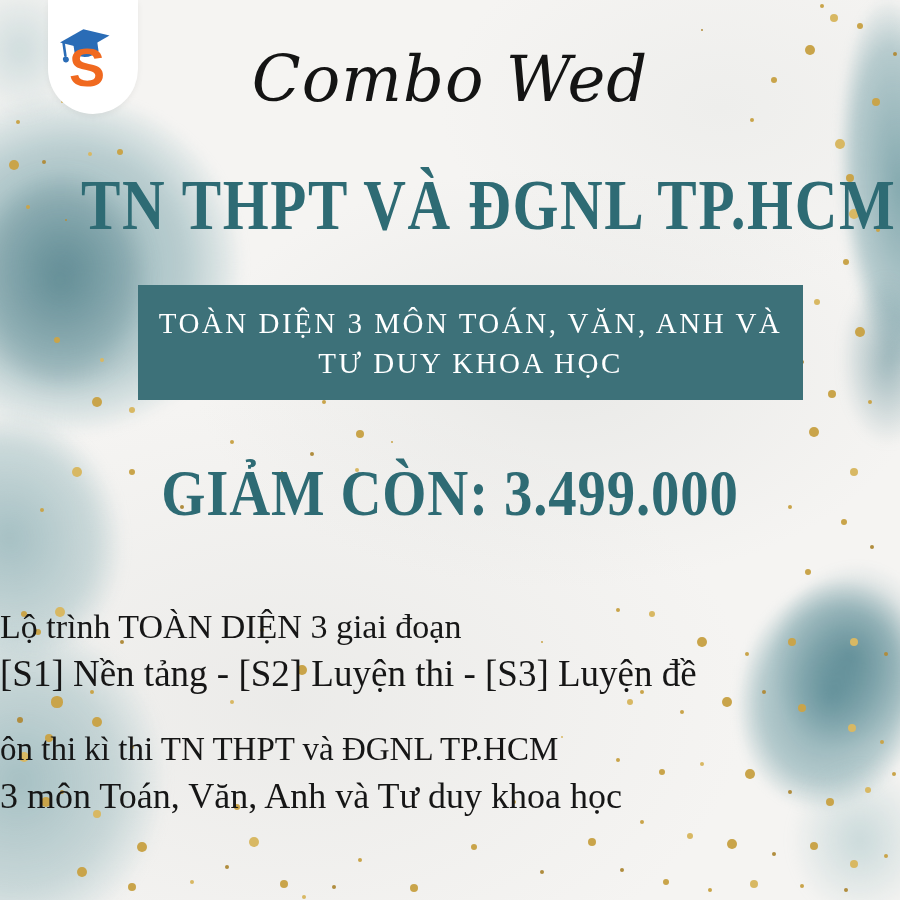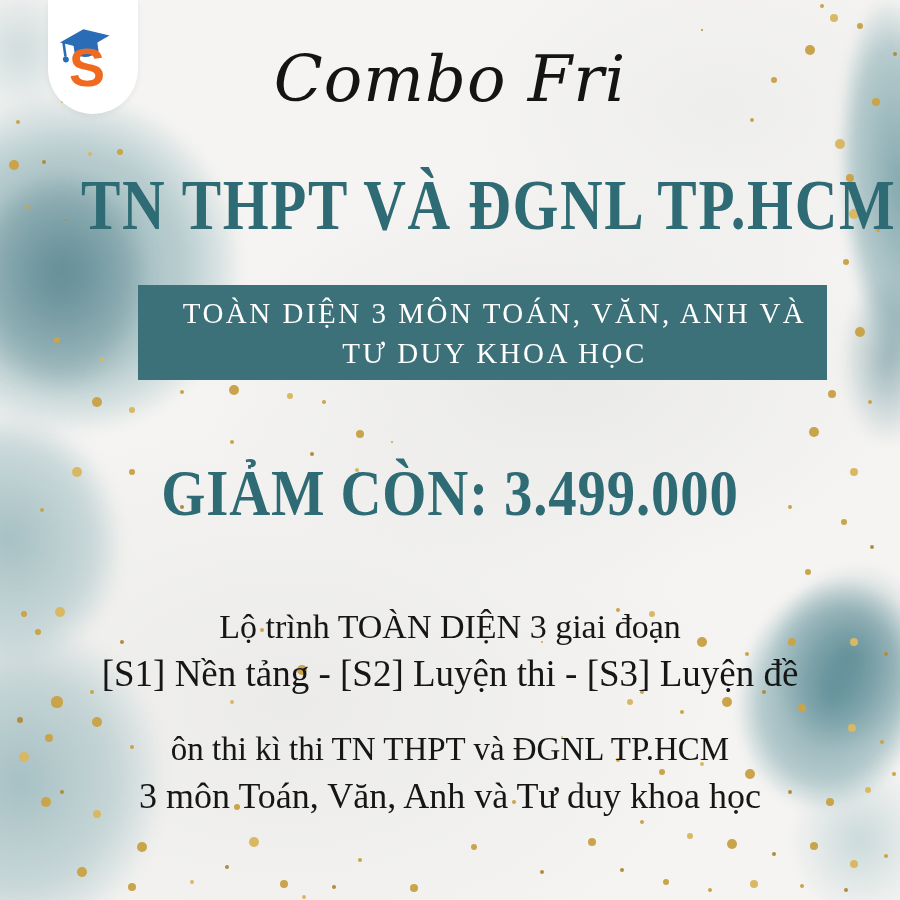--- a/index.html
+++ b/index.html
@@ -80,27 +80,27 @@
     border-radius:0 0 45px 45px; box-shadow:0 2px 6px rgba(0,0,0,.06); z-index:6;}
   .logo-cap{position:absolute; left:12px; top:28px; width:52px; height:40px; transform:rotate(-8deg);}
   .logo-letter{position:absolute; left:21px; top:40px; font-family:"Liberation Sans", sans-serif;
     font-weight:900; font-size:54px; line-height:1; color:#f0691f;}
 
   .script-title{position:absolute; left:0; top:42px; width:900px; text-align:center; z-index:5;
     font-family:"DejaVu Serif", serif; font-style:italic; font-size:64px; color:#141414; letter-spacing:1px;}
   .main-title{position:absolute; left:0; top:168px; width:900px; text-align:center; z-index:5;
     font-weight:700; font-size:72px; line-height:1.05; color:#2e6b74; letter-spacing:2px;
     white-space:nowrap; transform:scaleX(.82);}
-  .banner{position:absolute; left:138px; top:285px; width:665px; height:95px; background:#3d7179; z-index:5;
-    display:flex; flex-direction:column; justify-content:center; align-items:center;padding-left:24px;}
+  .banner{position:absolute; left:138px; top:285px; width:665px; height:115px; background:#3d7179; z-index:5;
+    display:flex; flex-direction:column; justify-content:center; align-items:center;}
   .banner-line{color:#fff; font-size:29px; line-height:40px; letter-spacing:2.5px; font-weight:400; white-space:nowrap;}
   .price{position:absolute; left:0; top:452px; width:900px; text-align:center; z-index:5;
     font-weight:700; font-size:66px; line-height:1.25; color:#2e6b74; letter-spacing:1px;
     white-space:nowrap; transform:scaleX(.86);}
-  .details{position:absolute; left:0; top:604px; width:900px; text-align:center; z-index:5; color:#161616;}
+  .details{position:absolute; left:0; top:604px; width:900px; z-index:5; color:#161616;}
   .d-line{white-space:nowrap;}
   .d1{font-size:34px; line-height:45px;}
   .d2{font-size:37px; line-height:49px;}
   .d3{font-size:33px; line-height:46px;margin-top:28px;}
   .d4{font-size:36px; line-height:48px; text-decoration-thickness:3px;
       text-underline-offset:8px; text-decoration-skip-ink:none;}
 </style>
 </head>
 <body>
 
@@ -122,21 +122,21 @@
   <div class="logo-badge">
     <svg class="logo-cap" viewBox="0 0 52 40">
       <polygon points="26,1 51,11 26,21 1,11" fill="#2a6cb6"></polygon>
       <path d="M14,15 L14,25 Q26,33 38,25 L38,15 Q26,22 14,15 Z" fill="#2a6cb6"></path>
       <rect x="3.2" y="11" width="2.6" height="15" rx="1.3" fill="#2a6cb6"></rect>
       <circle cx="4.5" cy="28.5" r="3" fill="#2a6cb6"></circle>
     </svg>
     <div class="logo-letter">S</div>
   </div>
 
-  <div class="script-title">Combo Fri</div>
+  <div class="script-title">Combo Wed</div>
 
   <div class="main-title">TN THPT VÀ ĐGNL TP.HCM</div>
 
   <div class="banner">
     <div class="banner-line">TOÀN DIỆN 3 MÔN TOÁN, VĂN, ANH VÀ</div>
     <div class="banner-line">TƯ DUY KHOA HỌC</div>
   </div>
 
   <div class="price">GIẢM CÒN: 3.499.000</div>
 

